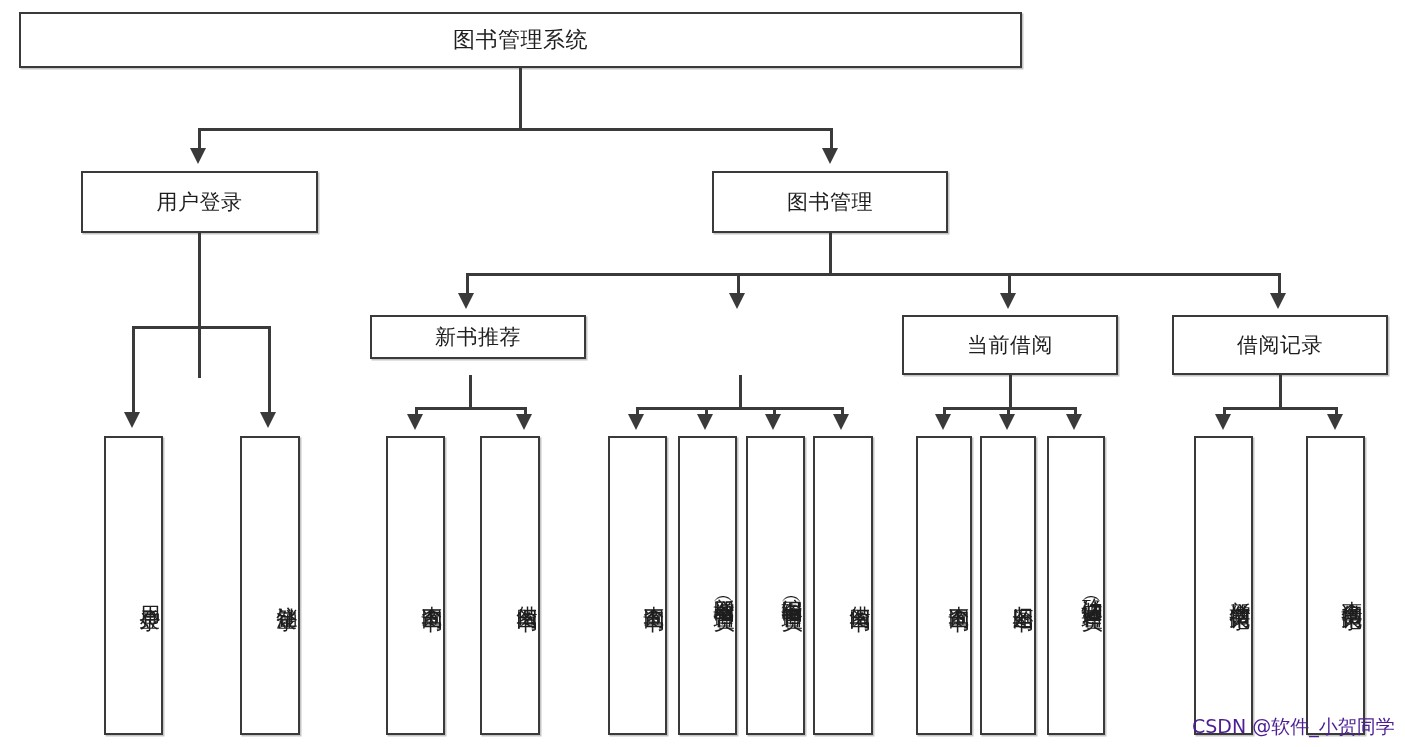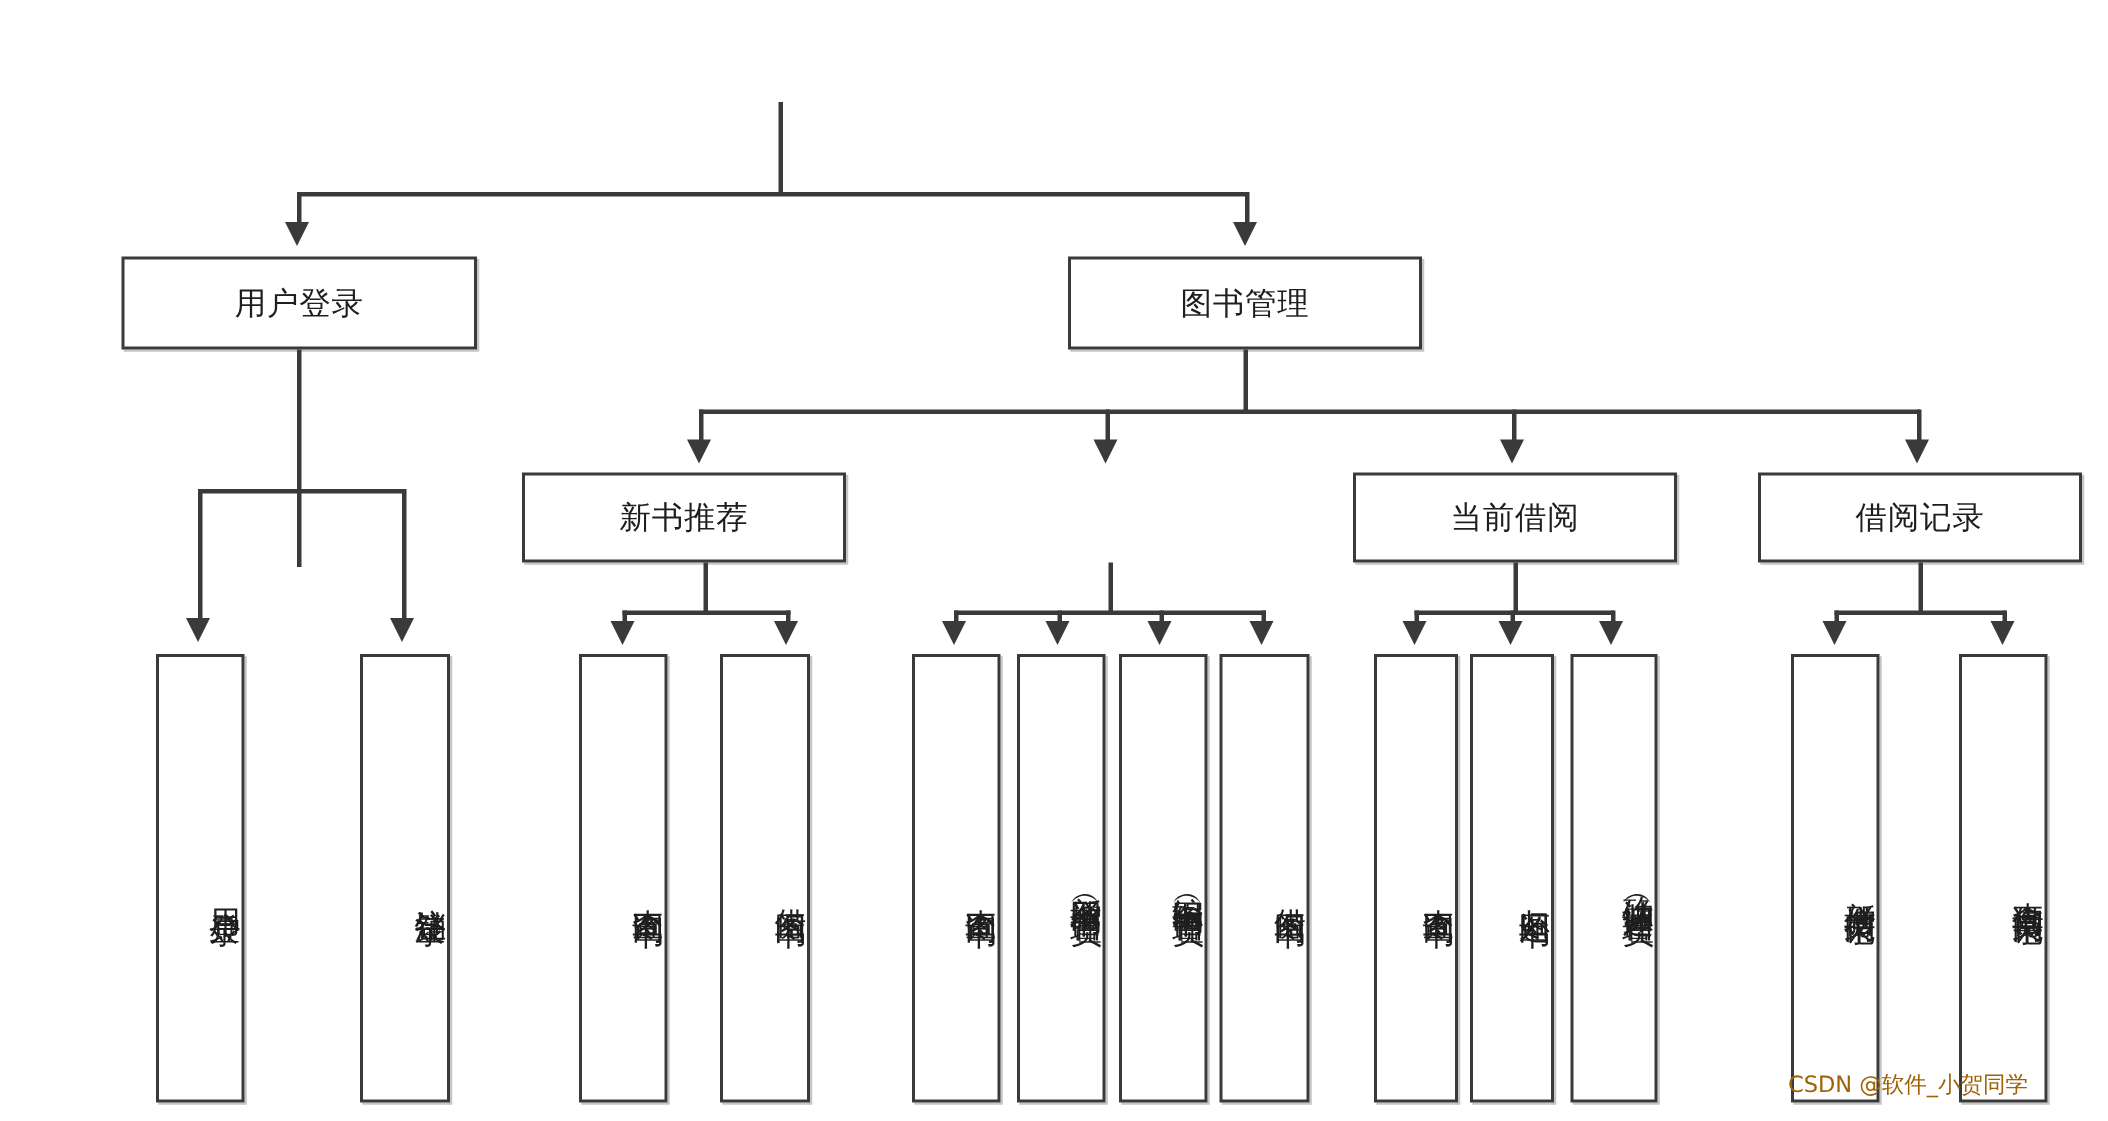--- a/index.html
+++ b/index.html
@@ -45,31 +45,32 @@
     width:0;height:0;
     border-left:8px solid transparent;
     border-right:8px solid transparent;
     border-top:16px solid #3a3a3a;
   }
 
   
   #watermark{
     position:absolute;
     left:1192px;top:714px;
-    font-size:15px;
-    color:#a16207;
+    font-size:19px;
+    color:#4c1d95;
     white-space:nowrap;
     pointer-events:none;
   }
 </style>
 </head>
 <body>
 
 <div id="canvas">
 
+  <div class="node root" style="left:19px;top:12px;width:1003px;height:56px;">图书管理系统</div>
 
   <div class="vline" style="left:519px;top:68px;height:62px;"></div>
   <div class="hline" style="left:198px;top:128px;width:634px;"></div>
   <div class="vline" style="left:198px;top:128px;height:22px;"></div>
   <div class="arrow" style="left:190px;top:148px;"></div>
   <div class="vline" style="left:830px;top:128px;height:22px;"></div>
   <div class="arrow" style="left:822px;top:148px;"></div>
 
   <div class="node horiz" style="left:81px;top:171px;width:237px;height:62px;">用户登录</div>
 
@@ -86,21 +87,21 @@
   <div class="hline" style="left:466px;top:273px;width:814px;"></div>
   <div class="vline" style="left:466px;top:273px;height:22px;"></div>
   <div class="arrow" style="left:458px;top:293px;"></div>
   <div class="vline" style="left:737px;top:273px;height:22px;"></div>
   <div class="arrow" style="left:729px;top:293px;"></div>
   <div class="vline" style="left:1008px;top:273px;height:22px;"></div>
   <div class="arrow" style="left:1000px;top:293px;"></div>
   <div class="vline" style="left:1278px;top:273px;height:22px;"></div>
   <div class="arrow" style="left:1270px;top:293px;"></div>
 
-  <div class="node horiz" style="left:348px;top:315px;width:216px;height:60px;">新书推荐</div>
+  <div class="node horiz" style="left:370px;top:315px;width:216px;height:44px;">新书推荐</div>
 
 
   <div class="node horiz" style="left:1172px;top:315px;width:216px;height:60px;">借阅记录</div>
 
   <div class="node horiz" style="left:902px;top:315px;width:216px;height:60px;">当前借阅</div>
 
   <div class="vline" style="left:469px;top:375px;height:34px;"></div>
   <div class="hline" style="left:415px;top:407px;width:112px;"></div>
   <div class="vline" style="left:415px;top:407px;height:10px;"></div>
   <div class="arrow" style="left:407px;top:414px;"></div>

